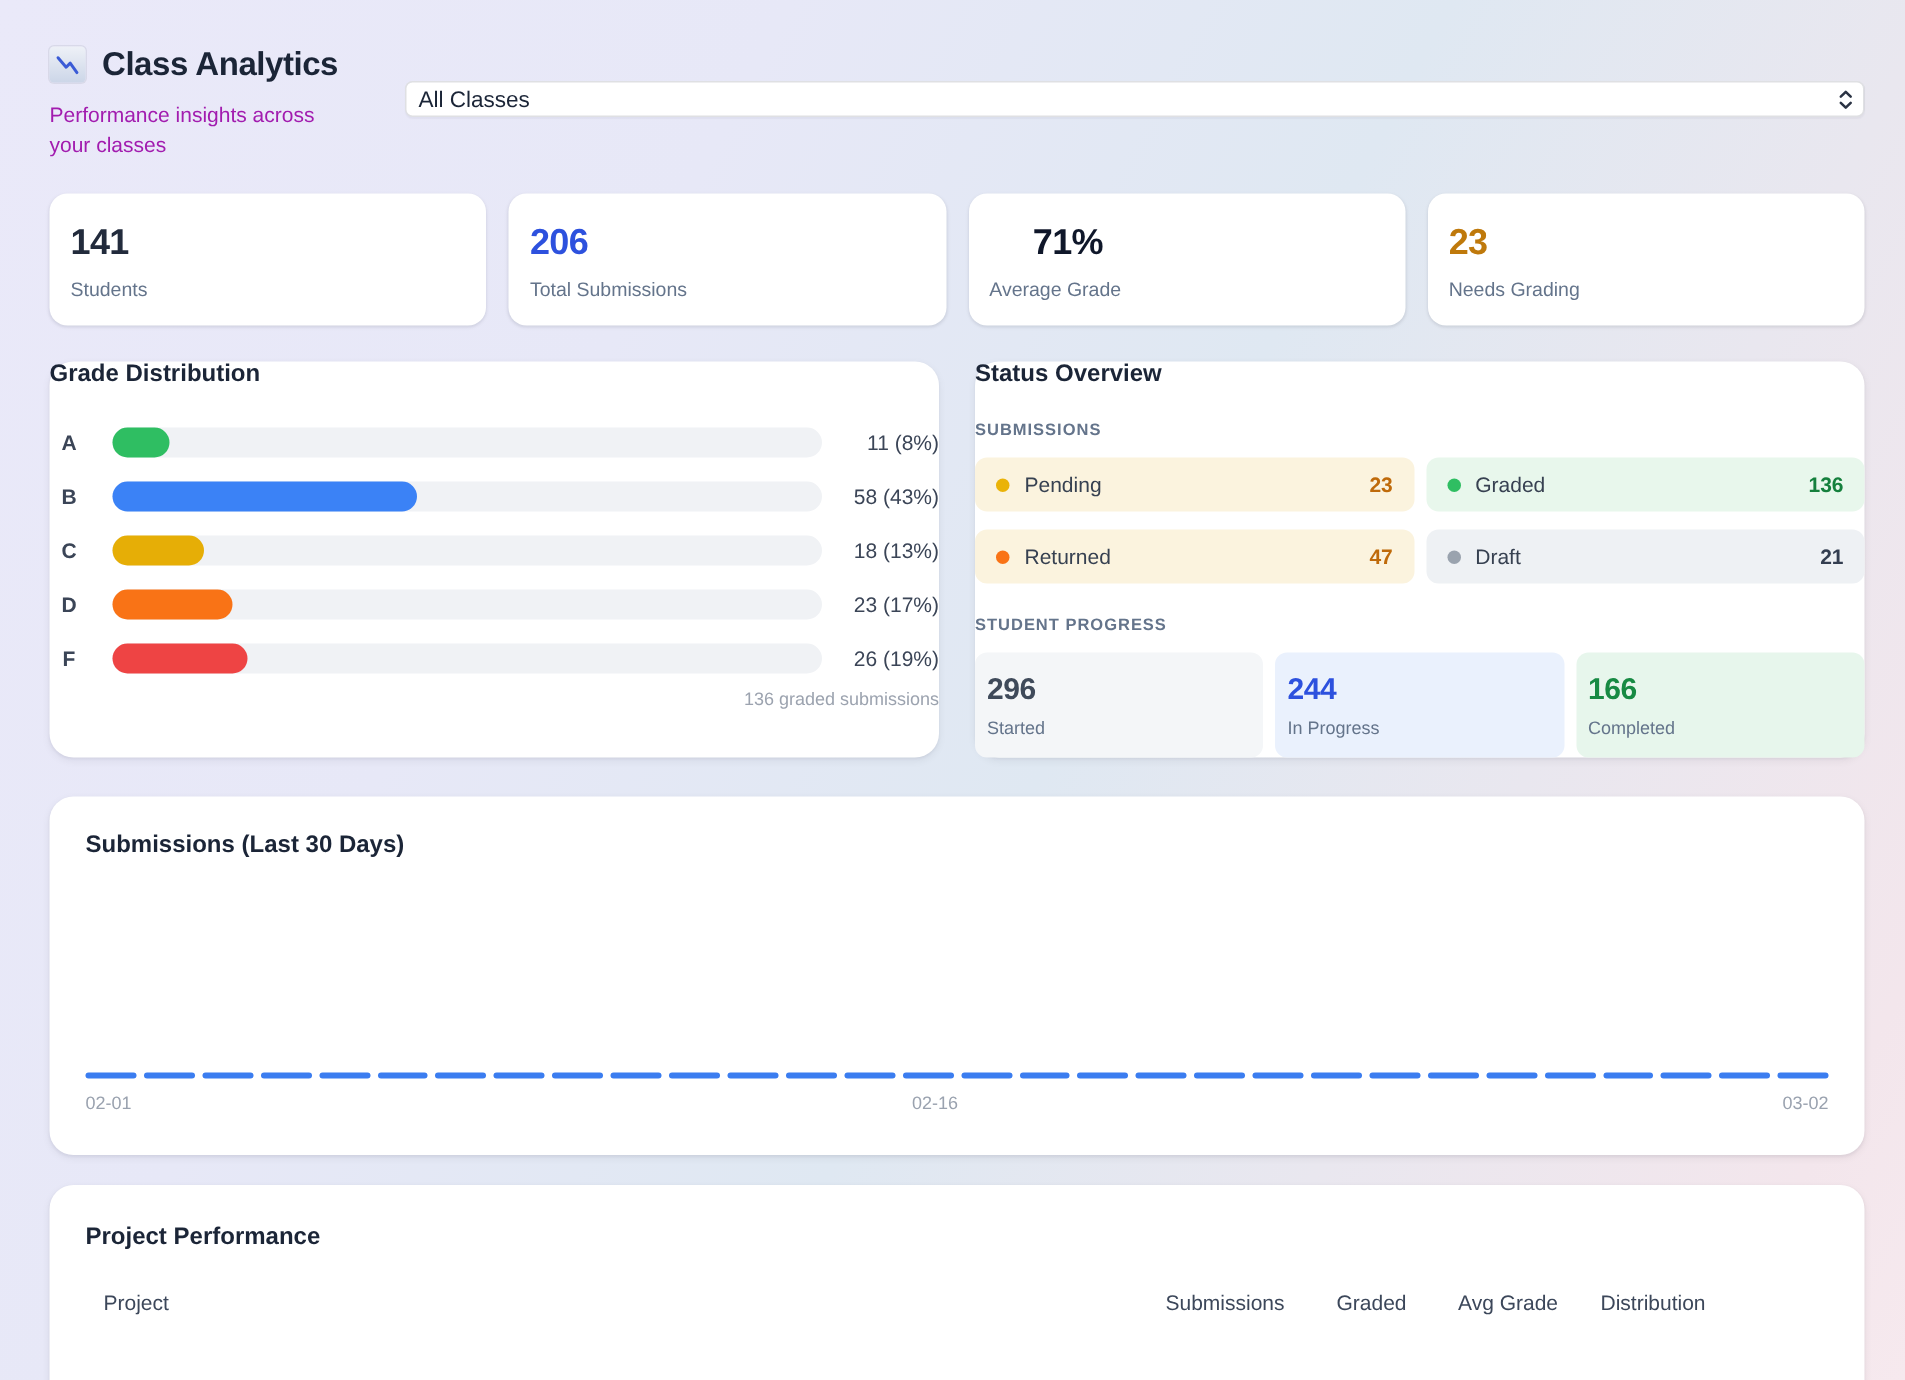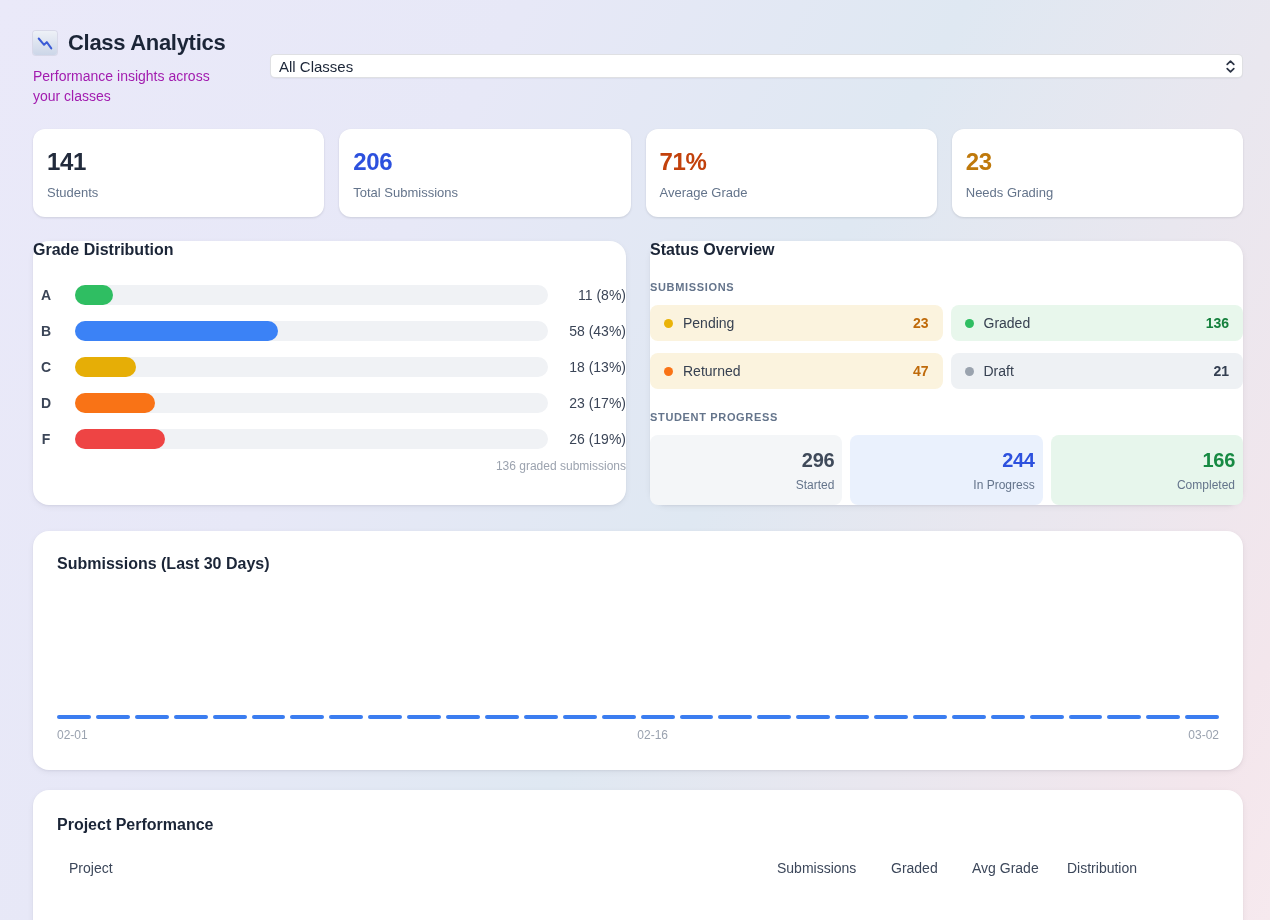--- a/index.html
+++ b/index.html
@@ -58,32 +58,32 @@
   .grade-footer { margin-top: 10px; text-align: right; font-size: 12px; color: #9ca3af; }
 
   
   .section-label { margin: 22px 0 12px; font-size: 11px; font-weight: 700; letter-spacing: .06em; color: #64748b; }
   .status-grid { display: grid; grid-template-columns: 1fr 1fr; gap: 12px 8px; }
   .status-pill { height: 36px; border-radius: 8px; display: flex; align-items: center; padding: 0 14px; }
   .status-dot { width: 9px; height: 9px; border-radius: 50%; margin-right: 10px; flex: none; }
   .status-label { font-size: 14px; color: #374151; }
   .status-value { margin-left: auto; font-size: 14px; font-weight: 700; }
   .progress-grid { display: grid; grid-template-columns: 1fr 1fr 1fr; gap: 8px; }
-  .progress-box { border-radius: 8px; padding: 14px 8px 13px; text-align: right; }
+  .progress-box { border-radius: 8px; padding: 14px 8px 13px; text-align: left; }
   .progress-value { font-size: 20px; font-weight: 800; letter-spacing: -0.3px; }
   .progress-label { margin-top: 6px; font-size: 12px; color: #64748b; }
 
   
   .sub-card { padding: 24px 24px 28px; margin-bottom: 20px; }
   .chart-area { height: 146px; display: flex; align-items: flex-end; }
   .bars { width: 100%; display: flex; align-items: flex-end; gap: 5px; }
   .sub-bar { flex: 1; height: 4px; border-radius: 2px; }
   .x-axis { display: flex; justify-content: space-between; margin-top: 9px; font-size: 12px; color: #9aa2af; }
   .x-axis span { width: 60px; }
-  .x-tick-mid { text-align: right; }
+  .x-tick-mid { text-align: left; }
   .x-tick-last { text-align: right; }
 
   
   .project-card { height: 240px; padding: 26px 24px; }
   .table-head { display: flex; margin-top: 26px; padding: 0 12px; font-size: 14px; font-weight: 500; color: #3c475a; }
   .th-project { flex: 1; }
   .th-sub { width: 114px; }
   .th-graded { width: 81px; }
   .th-avg { width: 95px; }
   .th-dist { width: 140px; }
@@ -117,21 +117,21 @@
   <div class="stats">
     <div class="stat-card">
       <div class="stat-value" style="color: rgb(34, 43, 60);">141</div>
       <div class="stat-label">Students</div>
     </div>
     <div class="stat-card">
       <div class="stat-value" style="color: rgb(45, 81, 222);">206</div>
       <div class="stat-label">Total Submissions</div>
     </div>
     <div class="stat-card">
-      <div class="stat-value" style="color: #c2410c;">71%</div>
+      <div class="stat-value" style="color: #0f172a; margin-left: 29px;">71%</div>
       <div class="stat-label">Average Grade</div>
     </div>
     <div class="stat-card">
       <div class="stat-value" style="color: rgb(191, 121, 11);">23</div>
       <div class="stat-label">Needs Grading</div>
     </div>
   </div>
 
   <div class="charts-row">
 

